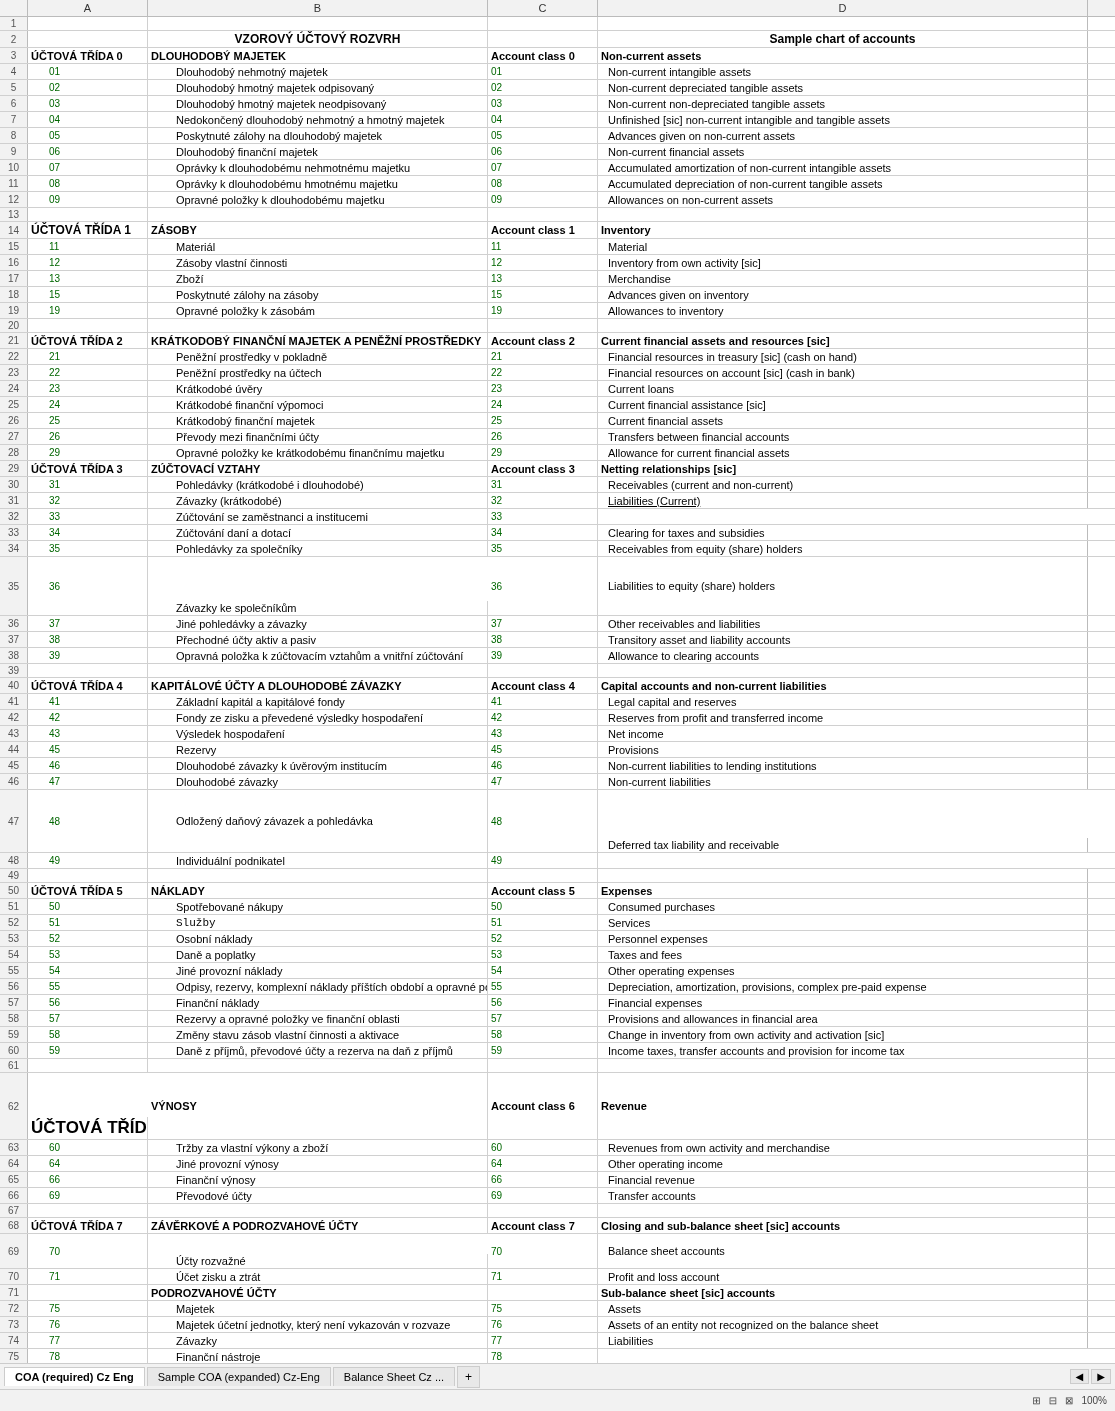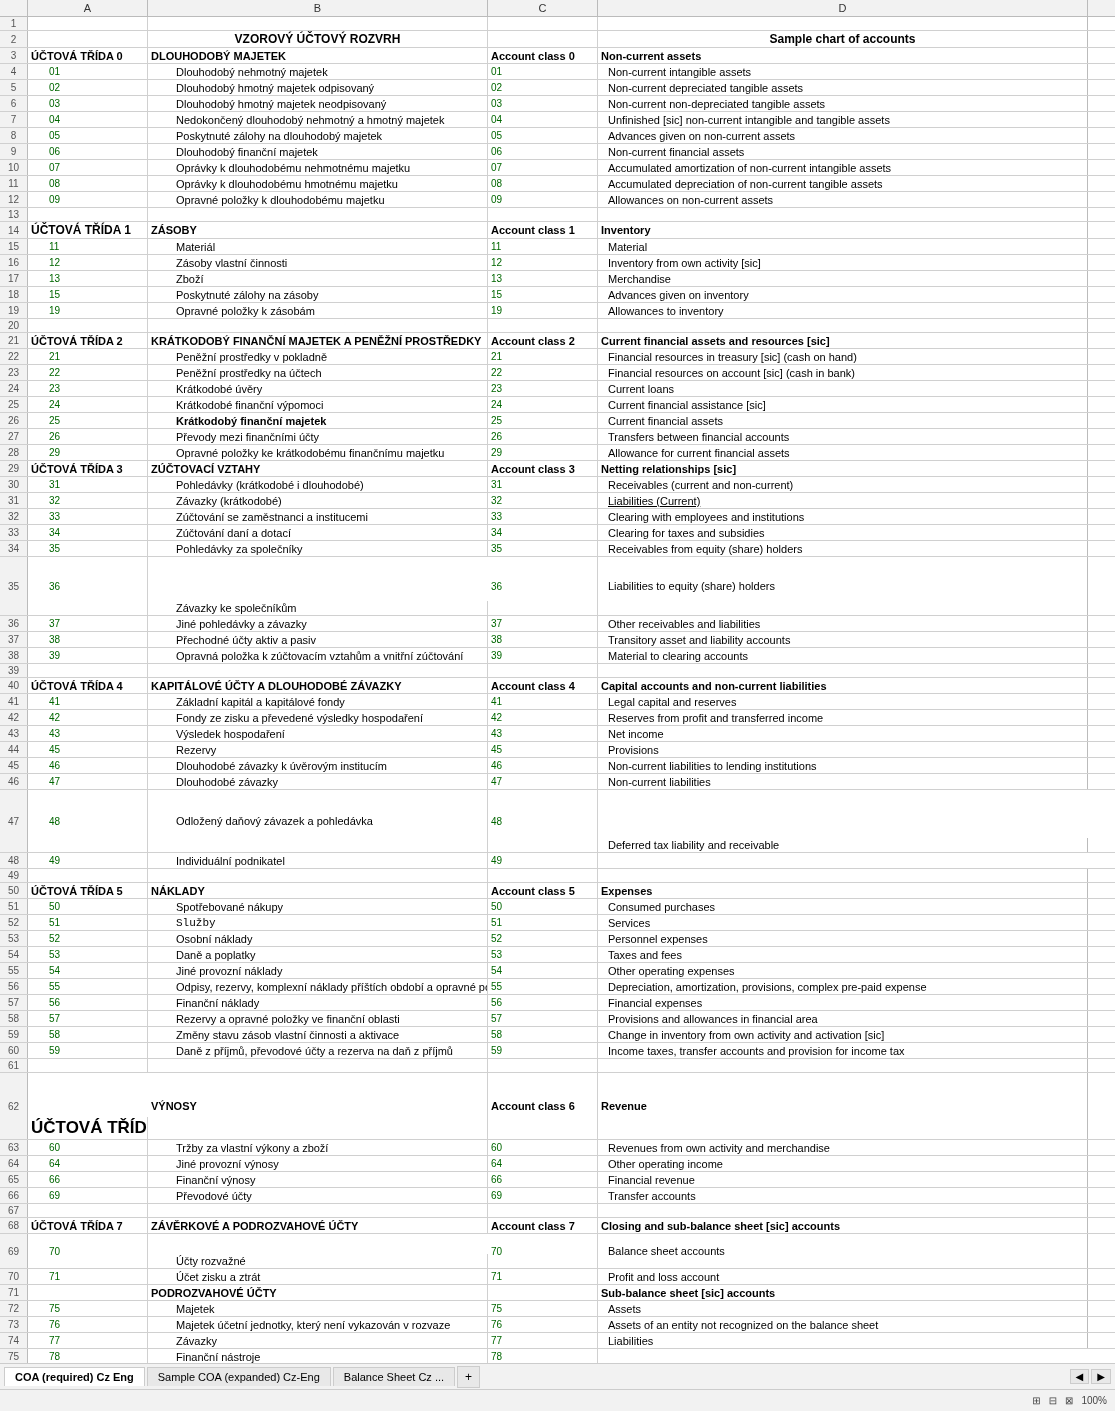--- a/index.html
+++ b/index.html
@@ -411,21 +411,21 @@
         <div class="cell col-c cell-c">
           <span style="color: rgb(0, 102, 0); font-size: 10px;">24</span>
         </div>
         <div class="cell col-d cell-d" style="padding-left: 10px;">Current financial assistance [sic]</div>
       </div>
       <div class="row">
         <div class="row-num">26</div>
         <div class="cell col-a cell-a">
           <span style="padding-left: 18px; color: rgb(0, 102, 0); font-size: 10px;">25</span>
         </div>
-        <div class="cell col-b cell-b" style="padding-left: 28px; font-weight: bold;">Krátkodobý finanční majetek</div>
+        <div class="cell col-b cell-b" style="padding-left: 28px;">Krátkodobý finanční majetek</div>
         <div class="cell col-c cell-c">
           <span style="color: rgb(0, 102, 0); font-size: 10px;">25</span>
         </div>
         <div class="cell col-d cell-d" style="padding-left: 10px;">Current financial assets</div>
       </div>
       <div class="row">
         <div class="row-num">27</div>
         <div class="cell col-a cell-a">
           <span style="padding-left: 18px; color: rgb(0, 102, 0); font-size: 10px;">26</span>
         </div>
@@ -477,21 +477,20 @@
       </div>
       <div class="row">
         <div class="row-num">32</div>
         <div class="cell col-a cell-a">
           <span style="padding-left: 18px; color: rgb(0, 102, 0); font-size: 10px;">33</span>
         </div>
         <div class="cell col-b cell-b" style="padding-left: 28px;">Zúčtování se zaměstnanci a institucemi</div>
         <div class="cell col-c cell-c">
           <span style="color: rgb(0, 102, 0); font-size: 10px;">33</span>
         </div>
-        <div class="cell col-d cell-d" style="padding-left: 10px;">Clearing with employees and institutions</div>
       </div>
       <div class="row">
         <div class="row-num">33</div>
         <div class="cell col-a cell-a">
           <span style="padding-left: 18px; color: rgb(0, 102, 0); font-size: 10px;">34</span>
         </div>
         <div class="cell col-b cell-b" style="padding-left: 28px;">Zúčtování daní a dotací</div>
         <div class="cell col-c cell-c">
           <span style="color: rgb(0, 102, 0); font-size: 10px;">34</span>
         </div>
@@ -543,21 +542,21 @@
       </div>
       <div class="row">
         <div class="row-num">38</div>
         <div class="cell col-a cell-a">
           <span style="padding-left: 18px; color: rgb(0, 102, 0); font-size: 10px;">39</span>
         </div>
         <div class="cell col-b cell-b" style="padding-left: 28px;">Opravná položka k zúčtovacím vztahům a vnitřní zúčtování</div>
         <div class="cell col-c cell-c">
           <span style="color: rgb(0, 102, 0); font-size: 10px;">39</span>
         </div>
-        <div class="cell col-d cell-d" style="padding-left: 10px;">Material to clearing accounts</div>
+        <div class="cell col-d cell-d" style="padding-left: 10px;">Allowance to clearing accounts</div>
       </div>
       <div class="row empty-row">
         <div class="row-num">39</div>
         <div class="cell col-a cell-a"></div>
         <div class="cell col-b cell-b"></div>
         <div class="cell col-c cell-c"></div>
         <div class="cell col-d cell-d"></div>
       </div>
       <div class="row uctovatrida" style="background: rgb(255, 255, 255);">
         <div class="row-num">40</div>

